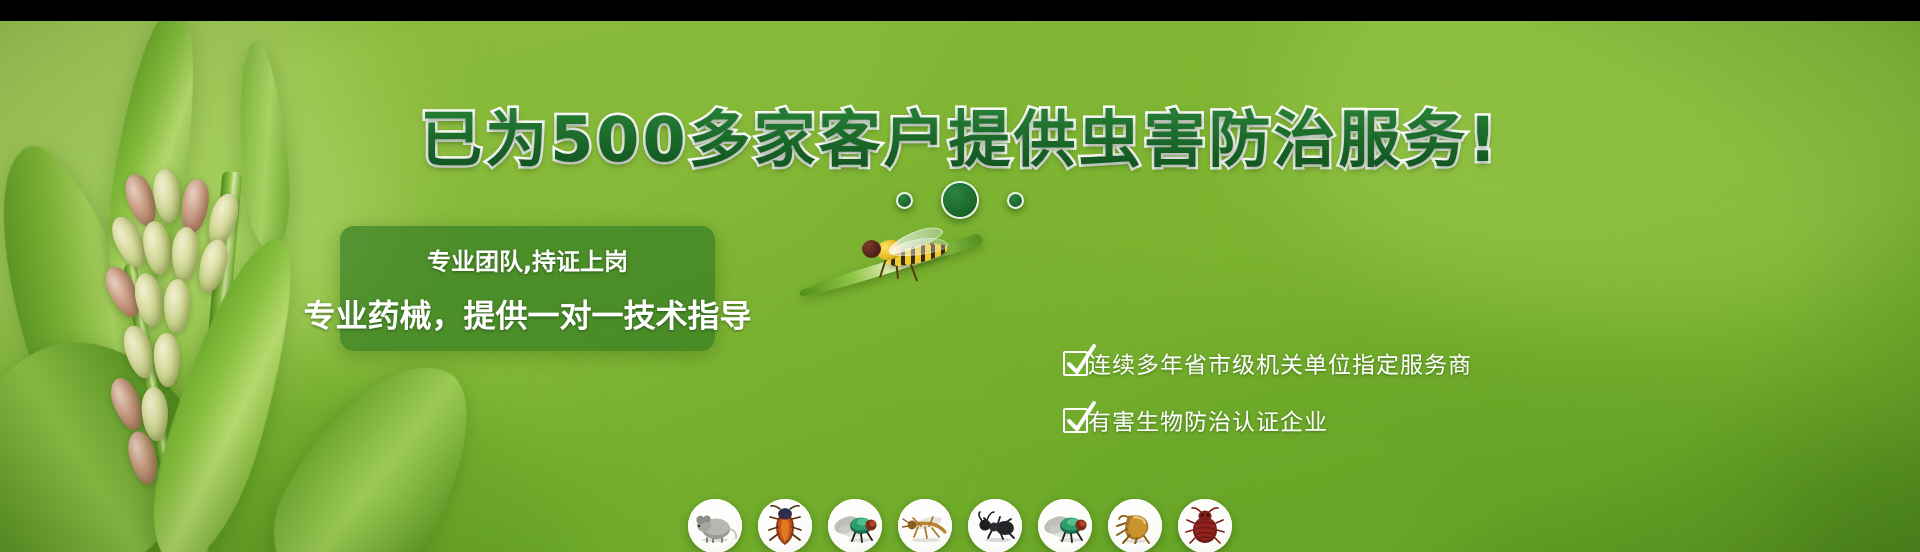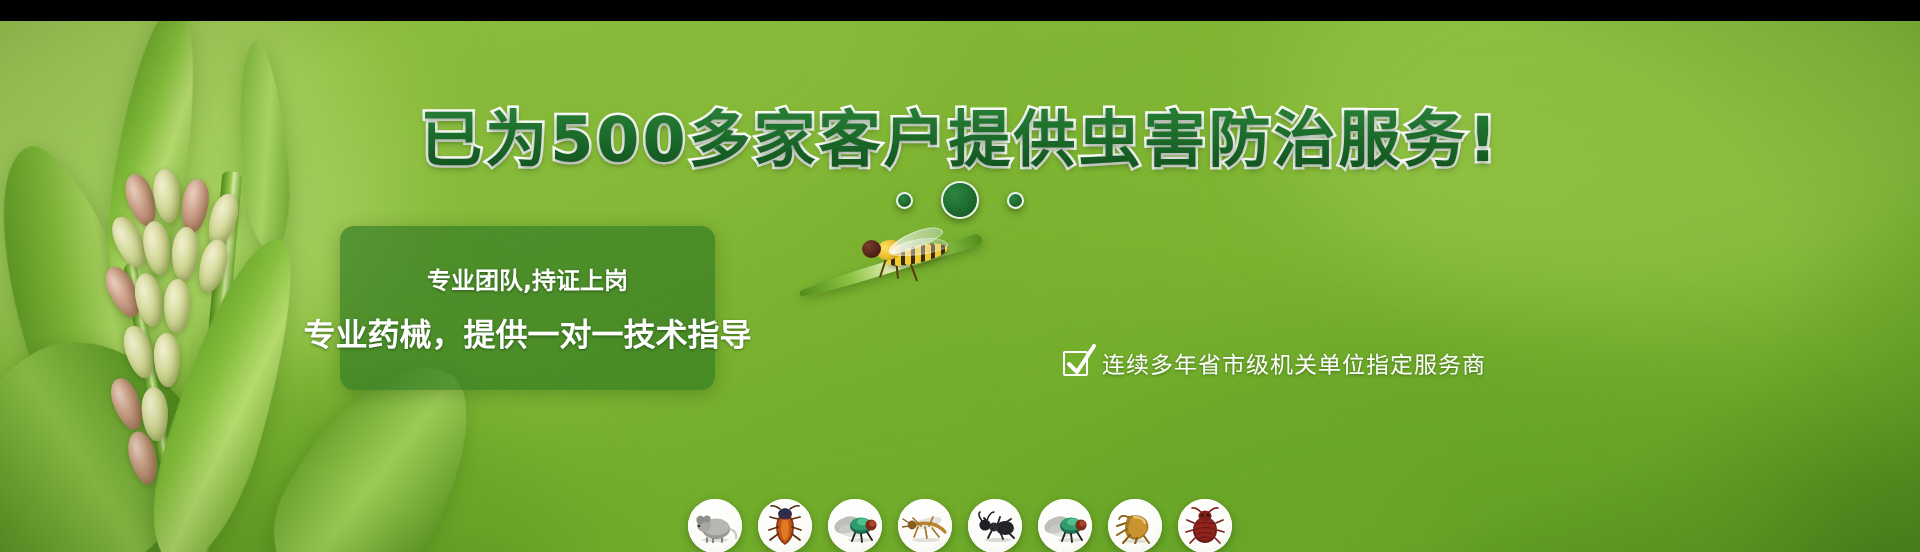--- a/index.html
+++ b/index.html
@@ -142,21 +142,21 @@
   }
   .dot.small { width: 17px; height: 17px; }
   .dot.big   { width: 38px; height: 38px; }
 
   
   .panel {
     position: absolute;
     left: 340px;
     top: 205px;
     width: 375px;
-    height: 164px;
+    height: 125px;
     background: rgba(42,116,32,0.62);
     border-radius: 14px 14px 14px 14px;
     box-shadow: 0 4px 18px rgba(18,45,8,0.25);
     display: flex;
     flex-direction: column;
     align-items: center;
     justify-content: center;
     gap: 13px;
     padding: 10px 14px;
   }
@@ -230,21 +230,20 @@
     position: absolute;
     left: 1063px;
     top: 325px;
     display: flex;
     flex-direction: column;
     gap: 23px;
   }
   .bullet {
     display: flex;
     align-items: center;
-    gap: 14px;
     white-space: nowrap;
   }
   .check-box {
     position: relative;
     width: 25px; height: 25px;
     border: 2px solid #ffffff;
     border-radius: 2px;
     flex: 0 0 auto;
   }
   .check-box svg { position: absolute; left: 1px; top: -9px; overflow: visible; }
@@ -363,20 +362,28 @@
 
     <div class="bullet">
       <span class="check-box">
         <svg width="30" height="34" viewBox="0 0 30 34" aria-hidden="true">
           <path d="M3 20 L11 28 L28 2" fill="none" stroke="#ffffff" stroke-width="4" stroke-linecap="round" stroke-linejoin="round"></path>
         </svg>
       </span>
       <span class="bullet-label">连续多年省市级机关单位指定服务商</span>
     </div>
 
+    <div class="bullet">
+      <span class="check-box">
+        <svg width="30" height="34" viewBox="0 0 30 34" aria-hidden="true">
+          <path d="M3 20 L11 28 L28 2" fill="none" stroke="#ffffff" stroke-width="4" stroke-linecap="round" stroke-linejoin="round"></path>
+        </svg>
+      </span>
+      <span class="bullet-label">有害生物防治认证企业</span>
+    </div>
 
   </div>
 
   <div class="pests">
 
     <div class="pest">
       <span class="sr">鼠</span>
       <svg width="46" height="34" viewBox="0 0 46 34">
         <ellipse cx="24" cy="20" rx="14" ry="10" fill="#9a9a95"></ellipse>
         <ellipse cx="24" cy="18" rx="13" ry="8.5" fill="#b7b7b1"></ellipse>

